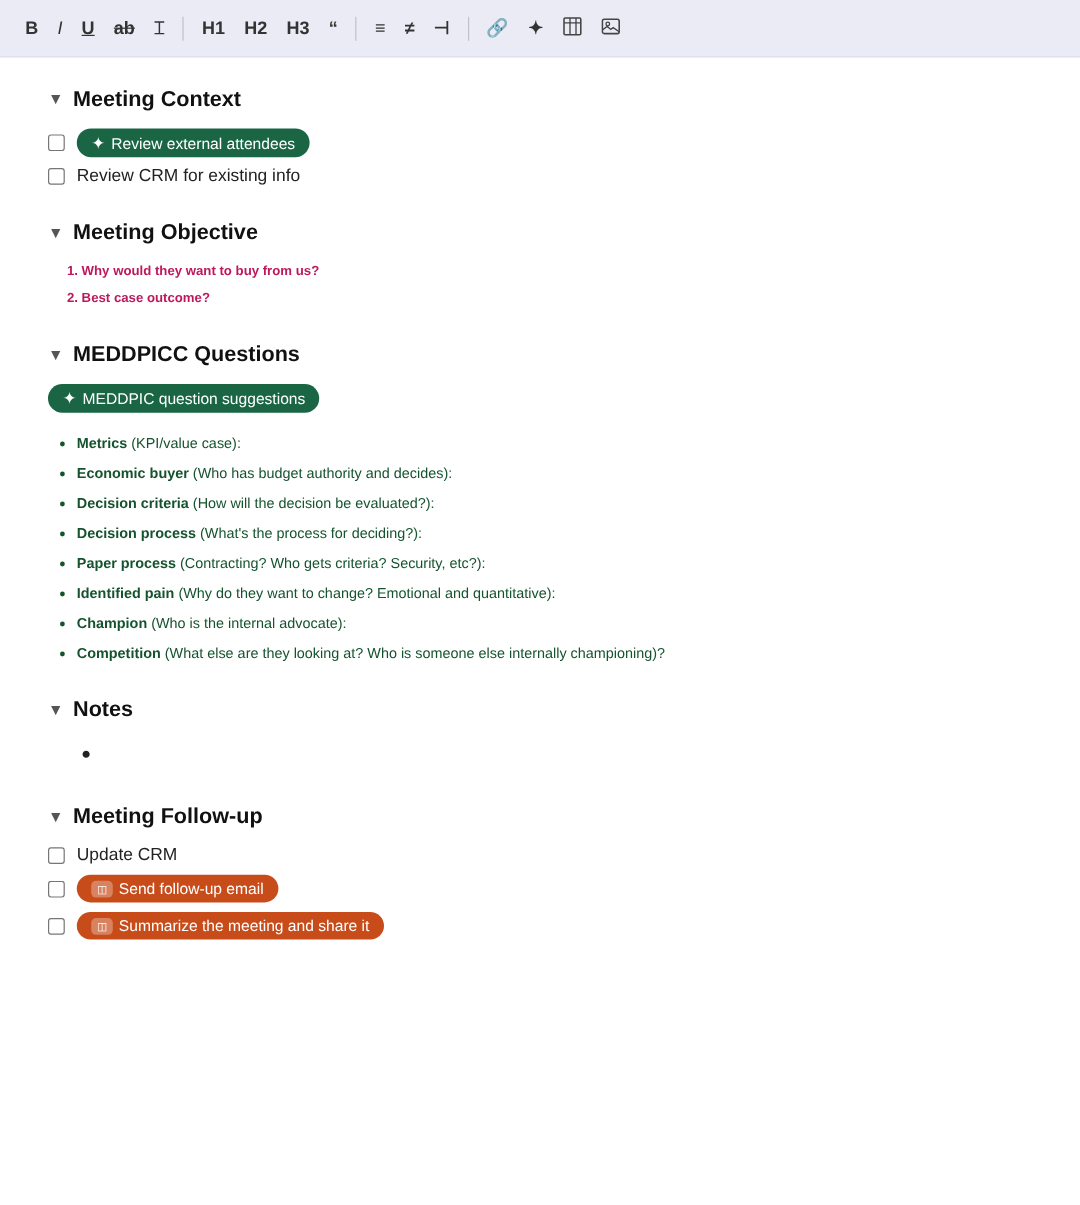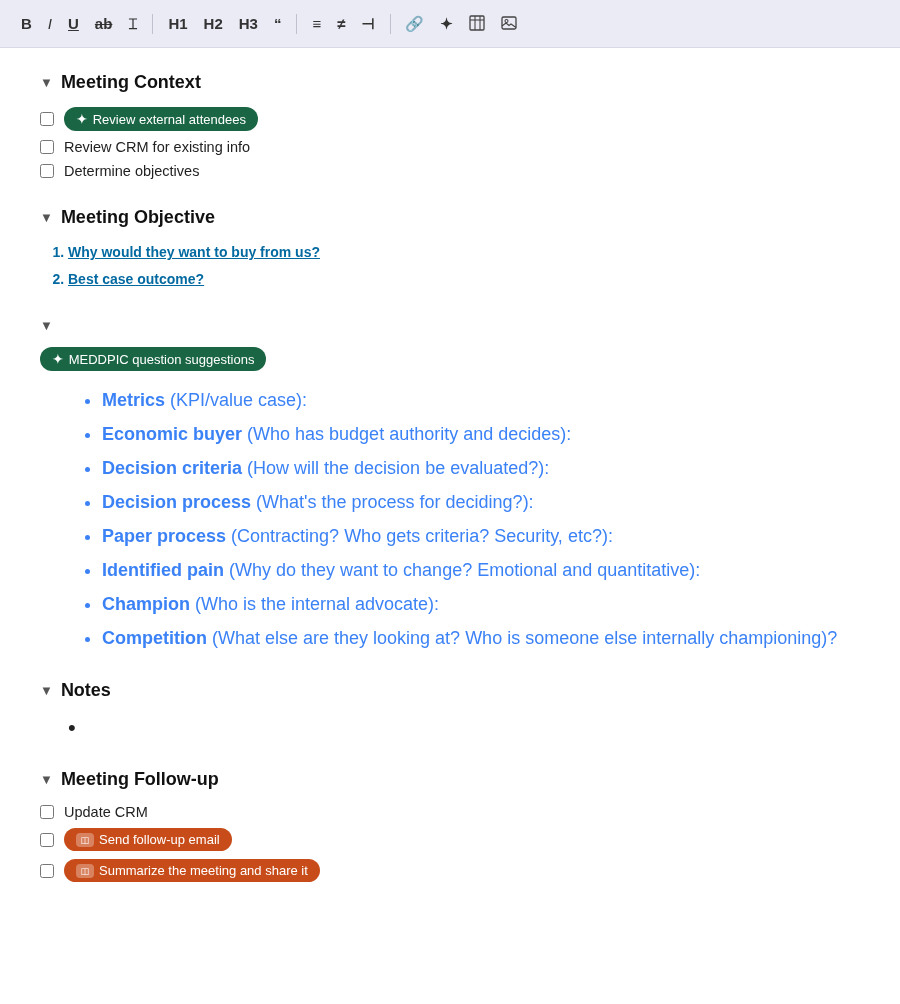--- a/index.html
+++ b/index.html
@@ -128,39 +128,37 @@
       justify-content: center;
       font-size: 10px;
     }
 
     .numbered-list {
       padding-left: 28px;
       margin-bottom: 0;
     }
 
     .numbered-list li {
-      font-size: 14px;
+      font-size: 11px;
       font-weight: 700;
-      color: #0369a1;
+      color: #be185d;
       margin-bottom: 6px;
       line-height: 1.5;
-      text-decoration: underline;
     }
 
     .bullet-list {
       padding-left: 24px;
       list-style: disc;
     }
 
     .bullet-list li {
-      font-size: 18px;
-      color: #3b82f6;
+      font-size: 12px;
+      color: #14532d;
       margin-bottom: 7px;
       line-height: 1.5;
-      margin-left: 38px;
     }
 
     .bullet-list li .normal {
       font-weight: 400;
     }
 
     .notes-bullet {
       font-size: 22px;
       color: #222;
       padding-left: 28px;
@@ -219,40 +217,37 @@
         <span class="sparkle">✦</span>
         <span>Review external attendees</span>
       </span>
     </div>
 
     <div class="checklist-item">
       <input type="checkbox" style="">
       <span>Review CRM for existing info</span>
     </div>
 
-    <div class="checklist-item">
-      <input type="checkbox" style="">
-      <span>Determine objectives</span>
-    </div>
   </div>
 
   <div class="section">
     <div class="section-header">
       <span class="collapse-arrow">▼</span>
       <span class="section-title">Meeting Objective</span>
     </div>
     <ol class="numbered-list">
       <li>Why would they want to buy from us?</li>
       <li>Best case outcome?</li>
     </ol>
   </div>
 
   <div class="section">
     <div class="section-header">
       <span class="collapse-arrow">▼</span>
+      <span class="section-title">MEDDPICC Questions</span>
     </div>
 
     <div style="margin-bottom: 16px;">
       <span class="ai-badge">
         <span class="sparkle">✦</span>
         <span>MEDDPIC question suggestions</span>
       </span>
     </div>
 
     <ul class="bullet-list">

